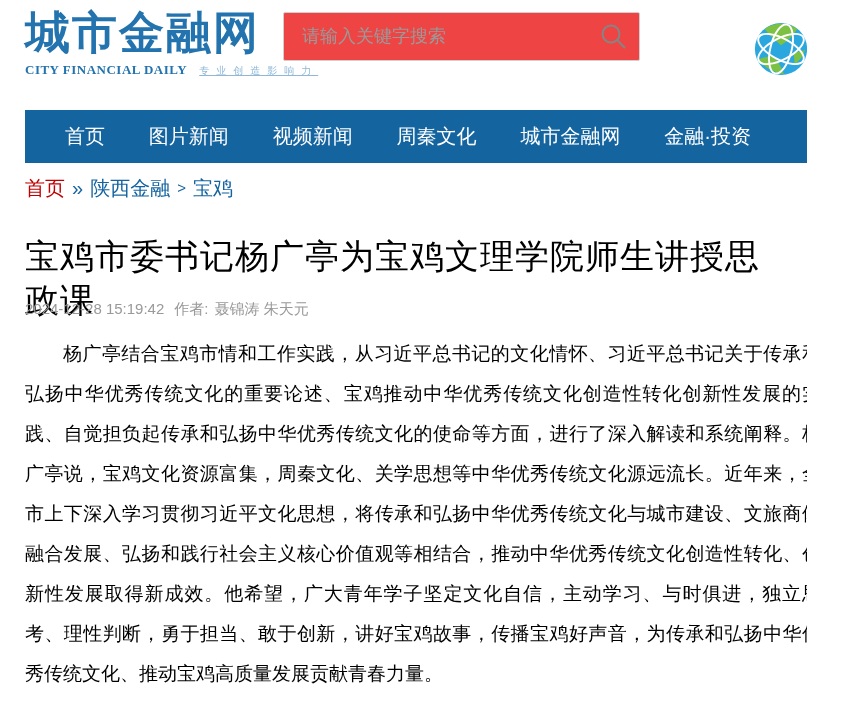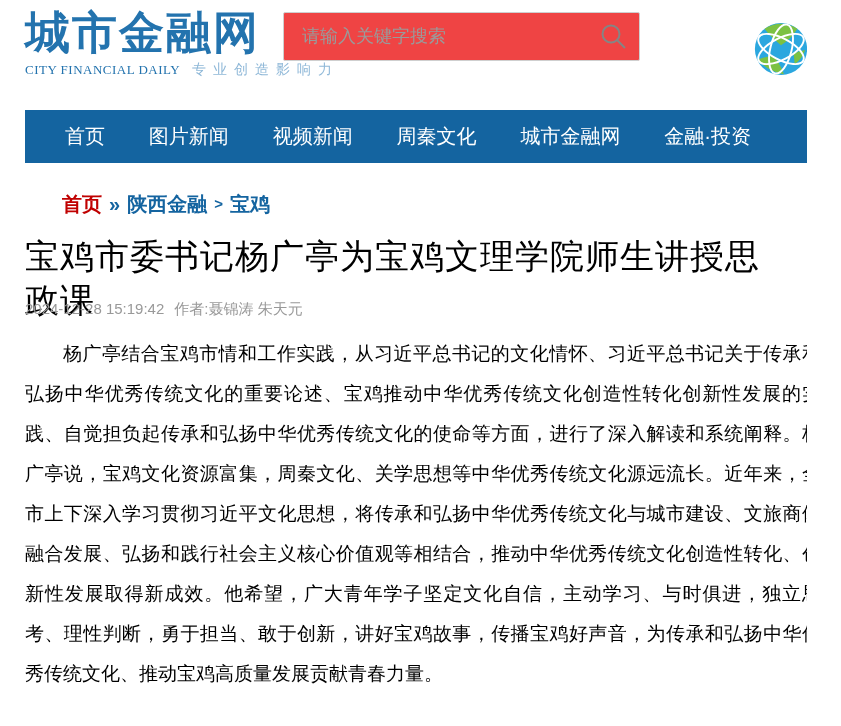--- a/index.html
+++ b/index.html
@@ -11,23 +11,23 @@
 
   
   .logo { position:absolute; left:25px; top:10px; text-decoration:none; display:block; }
   .logo-cn {
     font-family:"Liberation Serif", serif;
     font-size:45px; font-weight:bold; color:#2373ae; line-height:1.05; letter-spacing:2px;
   }
   .logo-sub { margin-top:3px; white-space:nowrap; }
   .logo-en {
     font-family:"Liberation Serif", serif;
-    font-size:13px; font-weight:normal; color:#2373ae; letter-spacing:0.5px;
+    font-size:13px; font-weight:bold; color:#2373ae; letter-spacing:0.5px;
   }
-  .logo-tagline { font-size:14px; color:#8fb8d8; letter-spacing:7px; margin-left:12px; }
+  .logo-tagline { font-size:10px; color:#8fb8d8; letter-spacing:7px; margin-left:12px;text-decoration:underline; }
 
   .searchbox {
     position:absolute; left:283px; top:12px; width:357px; height:49px;
     border:1px solid #cfcfcf; border-radius:2px; background:#ef4444;
     display:flex; align-items:center;
   }
   .search-input {
     flex:1; height:100%; border:none; outline:none; background:transparent;
     font-size:18px; padding-left:18px; color:#333;
     font-family:"Liberation Sans", sans-serif;
@@ -44,35 +44,35 @@
 
   
   .main-nav {
     position:absolute; top:110px; left:25px; right:0; height:53px;
     background:#1464a0; display:flex; align-items:center;
     justify-content:space-between; padding:0 56px 0 40px;
   }
   .main-nav a { color:#fff; font-size:20px; text-decoration:none; white-space:nowrap; }
 
   
-  .breadcrumb { position:absolute; top:191px; left:25px; font-size:20px; font-weight:bold;margin-left:37px; }
+  .breadcrumb { position:absolute; top:175px; left:25px; font-size:20px; font-weight:normal; }
   .breadcrumb a { text-decoration:none; }
   .bc-home { color:#c00000; }
   .bc-sep { color:#1464a0; margin:0 7px; }
   .bc-sep2 { color:#1464a0; margin:0 7px; font-size:15px; vertical-align:2px; }
   .bc-link { color:#1464a0; }
 
   
   .article-title {
     position:absolute; top:234px; left:25px; right:18px;
     font-size:34px; font-weight:normal; color:#000; letter-spacing:1px; line-height:1.3;
   }
   .article-meta { position:absolute; top:300px; left:25px; font-size:15px; color:#999; }
   .article-meta .sep { margin-left:10px; }
-  .article-meta .authors { }
+  .article-meta .authors { margin-left:6px; }
 
   .article-body {
     position:absolute; top:334px; left:25px; width:796px;
     font-size:19px; line-height:40px; color:#000; text-align:justify;
   }
   .article-body p { margin:0 0 6px; text-indent:2em; }
   .article-body strong { margin-right:8px; }
 </style>
 </head>
 <body>

